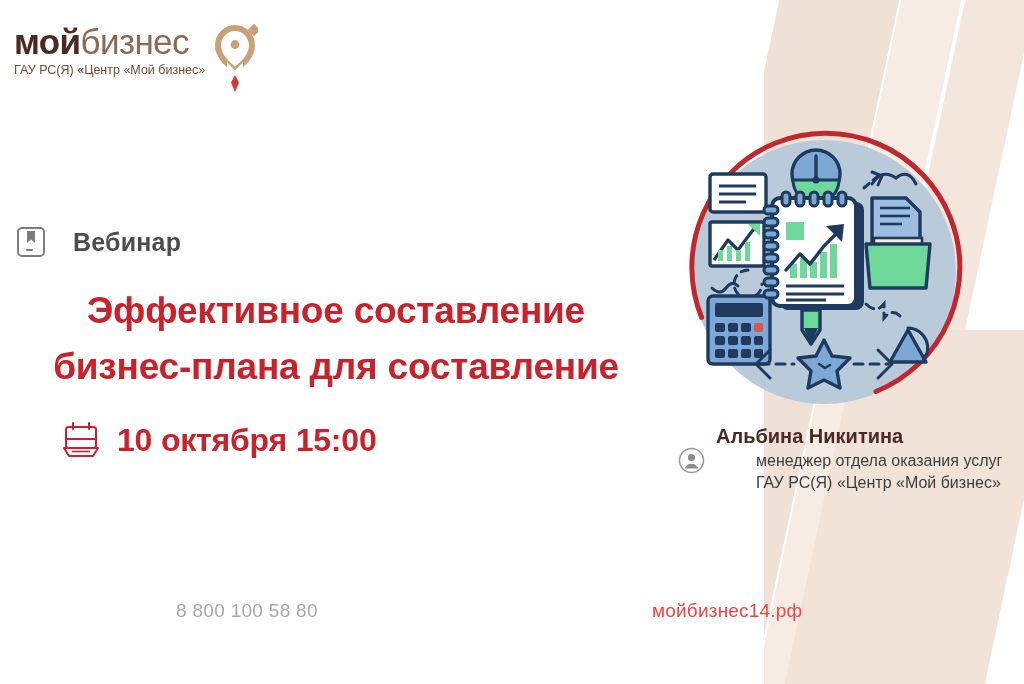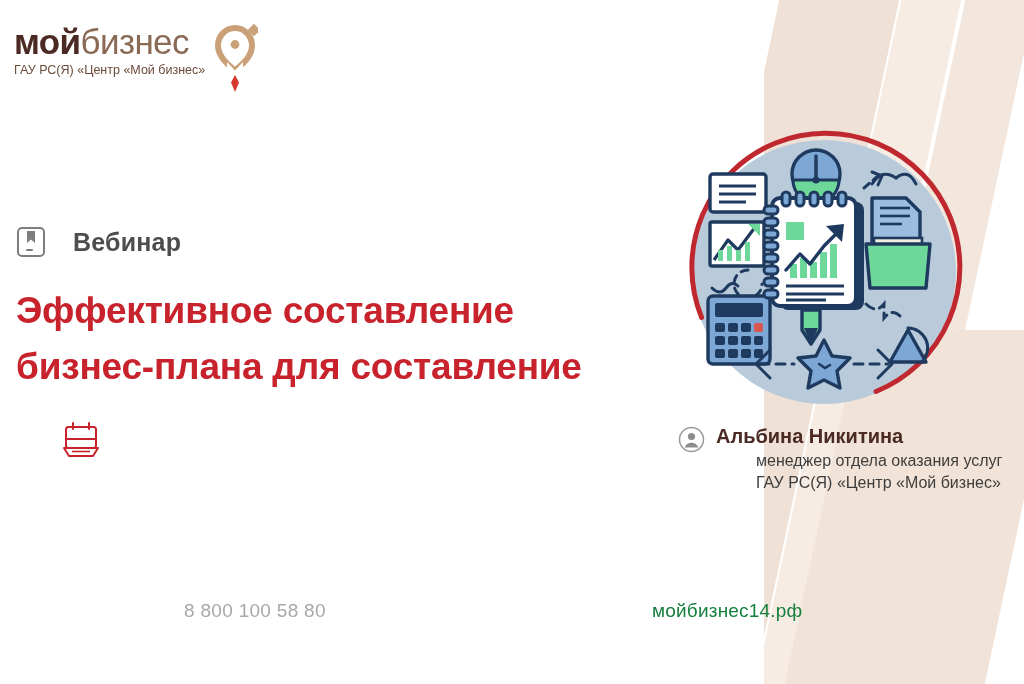--- a/index.html
+++ b/index.html
@@ -107,21 +107,21 @@
     position: absolute;
     left: 16px;
     top: 283px;
     width: 640px;
     color: #c8232c;
     font-size: 37px;
     font-weight: bold;
     line-height: 1.52;
     letter-spacing: -0.2px;
   }
-  .headline .hl-line { display: block; white-space: nowrap; }
+  .headline .hl-line { display: block; white-space: nowrap; text-align: center; }
 
   
   .date-row {
     position: absolute;
     left: 62px;
     top: 420px;
     display: flex;
     align-items: center;
     gap: 17px;
   }
@@ -143,21 +143,21 @@
     height: 296px;
   }
   .illustration svg { display: block; }
 
   
   .speaker {
     position: absolute;
     left: 678px;
     top: 424px;
     display: flex;
-    align-items: flex-start;
+    align-items: center;
     gap: 11px;
   }
   .speaker-avatar { width: 27px; height: 27px; display: block; margin-top: 2px; }
   .speaker-name {
     font-size: 20px;
     font-weight: bold;
     color: #4a2a22;
     line-height: 1.28;
     white-space: nowrap;
   }
@@ -165,32 +165,32 @@
     font-size: 16px;
     color: #3d3d3d;
     line-height: 1.42;
     white-space: nowrap;
     margin-left: 40px;
   }
 
   
   .footer-phone {
     position: absolute;
-    left: 184px;
+    left: 176px;
     top: 600px;
     font-size: 19px;
     color: #a8a8a8;
     letter-spacing: 0.3px;
   }
   .footer-site {
     position: absolute;
     left: 652px;
     top: 600px;
     font-size: 19px;
-    color: #15803d;
+    color: #ef4444;
     letter-spacing: 0.2px;
   }
 </style>
 </head>
 <body>
 
 <div class="banner">
 
   <div class="stripes">
     <div class="stripe stripe-a"></div>
@@ -235,20 +235,21 @@
     <span>
       <svg class="date-icon" viewBox="0 0 38 40">
         <rect x="4" y="7" width="30" height="21" rx="2.5" fill="none" stroke="#c8232c" stroke-width="2"></rect>
         <line x1="4" y1="19" x2="34" y2="19" stroke="#c8232c" stroke-width="2"></line>
         <path d="M2 28 L36 28 L31 36 L7 36 Z" fill="#ffffff" stroke="#c8232c" stroke-width="2" stroke-linejoin="round"></path>
         <line x1="10" y1="31.5" x2="28" y2="31.5" stroke="#c8232c" stroke-width="1.6"></line>
         <line x1="11" y1="3" x2="11" y2="9" stroke="#c8232c" stroke-width="2" stroke-linecap="round"></line>
         <line x1="27" y1="3" x2="27" y2="9" stroke="#c8232c" stroke-width="2" stroke-linecap="round"></line>
       </svg>
     </span>
+    <span class="date-text">10 октября 15:00</span>
   </div>
 
   <div class="illustration">
     <svg width="296" height="296" viewBox="0 0 296 296">
       <circle cx="148" cy="154" r="132" fill="#b9cbdb"></circle>
       <path d="M 16 150 A 134 134 0 1 1 150 284" fill="none" stroke="#c0282f" stroke-width="5" stroke-linecap="round" transform="rotate(-22 148 150)"></path>
 
       <g>
         <rect x="34" y="56" width="56" height="38" rx="3" fill="#ffffff" stroke="#1f3a5f" stroke-width="3.4"></rect>
         <line x1="43" y1="68" x2="80" y2="68" stroke="#1f3a5f" stroke-width="3"></line>

